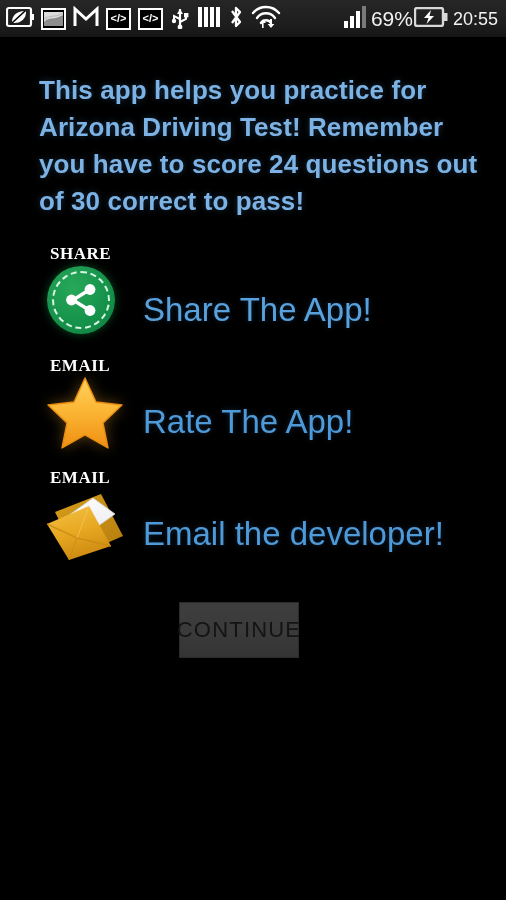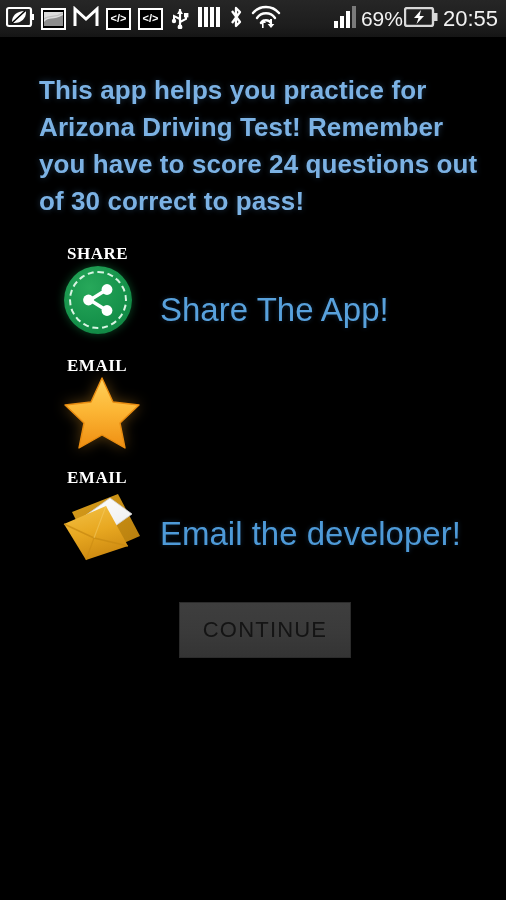--- a/index.html
+++ b/index.html
@@ -18,21 +18,21 @@
     display:flex; align-items:center; padding:0 8px 0 6px;
   }
   .sb-left { display:flex; align-items:center; gap:7px; flex:1; }
   .sb-right { display:flex; align-items:center; gap:1px; }
   .sb-ico { display:block; }
   .sb-text {
     color:#f2f2f2; font-size:21px; font-weight:400;
     letter-spacing:0px; line-height:1;
   }
   .sb-pct { margin-left:2px; }
-  .sb-clock { margin-left:4px; font-size:22px; }
+  .sb-clock { margin-left:4px; font-size:18px; }
 
   
   .fr {
     width:25px; height:22px; border:2px solid #fff; background:#000;
     display:flex; align-items:center; justify-content:center;
   }
   .fr-code { font-size:11px; color:#fff; font-weight:700;
              font-family:"Liberation Sans", sans-serif; line-height:1; }
 
   
@@ -46,21 +46,21 @@
   
   .row {
     position:absolute; left:0; width:506px; height:96px;
     display:flex; align-items:flex-end;
   }
   .row-share { top:244px; }
   .row-rate  { top:356px; }
   .row-email { top:468px;text-align:right; }
 
   .iconwrap {
-    position:relative; width:92px; height:96px; margin-left:64px;
+    position:relative; width:92px; height:96px; margin-left:47px;
     flex:0 0 auto;
   }
   .cap {
     position:absolute; top:0; left:3px;
     font-family:"Liberation Serif", serif;
     font-weight:700; font-size:17px; color:#ffffff;
     letter-spacing:.5px; text-shadow:1px 1px 2px #000, 0 0 3px #000;
     white-space:nowrap;
   }
   .rowlabel {
@@ -86,21 +86,21 @@
   
   .star-ico { position:absolute; left:-2px; top:18px;
               filter:drop-shadow(0 0 7px rgba(250,170,40,.35)); }
 
   
   .mail-ico { position:absolute; left:-4px; top:20px;
               filter:drop-shadow(0 0 6px rgba(0,0,0,.8)); }
 
   
   .continue-btn {
-    position:absolute; left:179px; top:602px; width:172px; height:56px;
+    position:absolute; left:179px; top:602px; width:120px; height:56px;
     background:linear-gradient(to bottom,#3e3e3e 0%,#3a3a3a 55%,#343434 100%);
     border:1px solid #2b2b2b;
     color:#141414; font-size:22px; letter-spacing:1.2px;
     display:flex; align-items:center; justify-content:center;
     font-family:"Liberation Sans", sans-serif;
   }
 </style>
 </head>
 <body>
 
@@ -229,20 +229,21 @@
         <defs>
           <linearGradient id="gstar" x1="0" y1="0" x2="0" y2="1">
             <stop offset="0%" stop-color="#ffd15c"></stop>
             <stop offset="45%" stop-color="#fcb736"></stop>
             <stop offset="100%" stop-color="#ef8f12"></stop>
           </linearGradient>
         </defs>
         <path d="M40 4 L51 28 L77 31 L58 49 L63 74 L40 61 L17 74 L22 49 L3 31 L29 28 Z" fill="url(#gstar)" stroke="#e98c10" stroke-width="1.4" stroke-linejoin="round"></path>
       </svg>
     </div>
+    <div class="rowlabel">Rate The App!</div>
   </div>
 
   <div class="row row-email">
     <div class="iconwrap">
       <div class="cap">EMAIL</div>
       <svg class="mail-ico" width="88" height="74" viewBox="0 0 88 74">
         <defs>
           <linearGradient id="genv" x1="0" y1="0" x2="1" y2="1">
             <stop offset="0%" stop-color="#f6c councils"></stop>
           </linearGradient>

